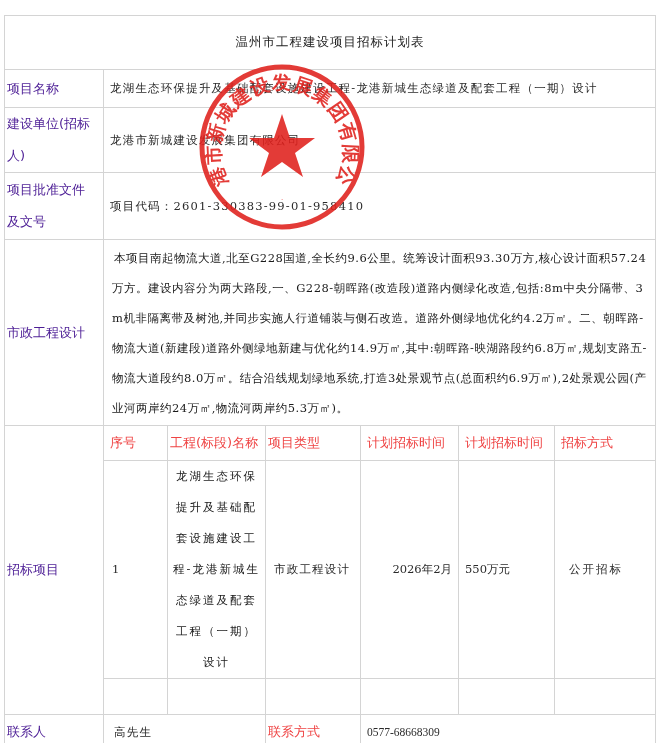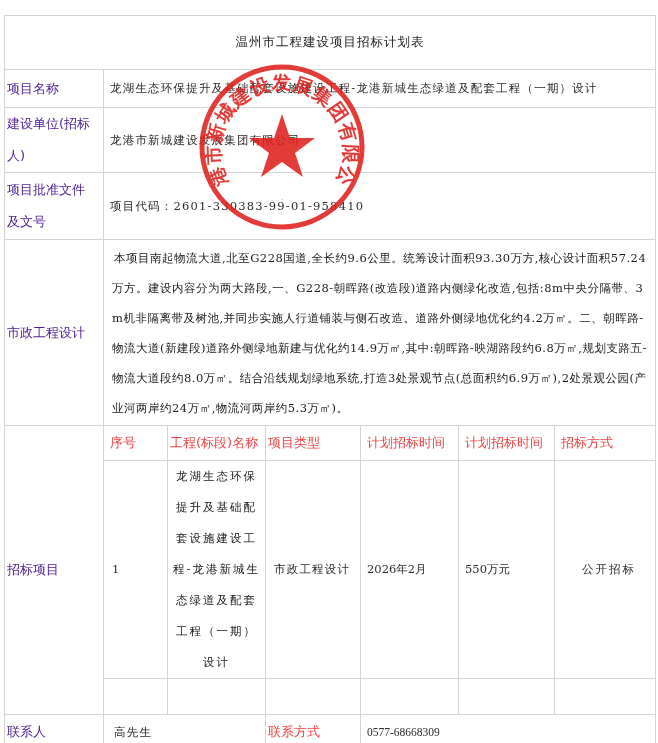--- a/index.html
+++ b/index.html
@@ -84,23 +84,23 @@
       <td class="hdr" style="padding:0 2px;margin-left:39px;">项目类型</td>
       <td class="hdr">计划招标时间</td>
       <td class="hdr">计划招标时间</td>
       <td class="hdr">招标方式</td>
     </tr>
 
     <tr style="height:186px">
       <td class="val" style="padding-left:8px;">1</td>
       <td class="name-cell">龙湖生态环保提升及基础配套设施建设工程-龙港新城生态绿道及配套工程（一期）设计</td>
       <td class="val" style="padding-left:8px;">市政工程设计</td>
-      <td class="val" style="letter-spacing:0;">2026年2月</td>
+      <td class="val" style="letter-spacing:0;text-align:right;">2026年2月</td>
       <td class="val" style="letter-spacing:0;">550万元</td>
-      <td class="val" style="padding-left:27px;letter-spacing:2px;">公开招标</td>
+      <td class="val" style="padding-left:14px;letter-spacing:2px;">公开招标</td>
     </tr>
 
     <tr style="height:36px">
       <td></td>
       <td></td>
       <td></td>
       <td></td>
       <td></td>
       <td></td>
     </tr>

